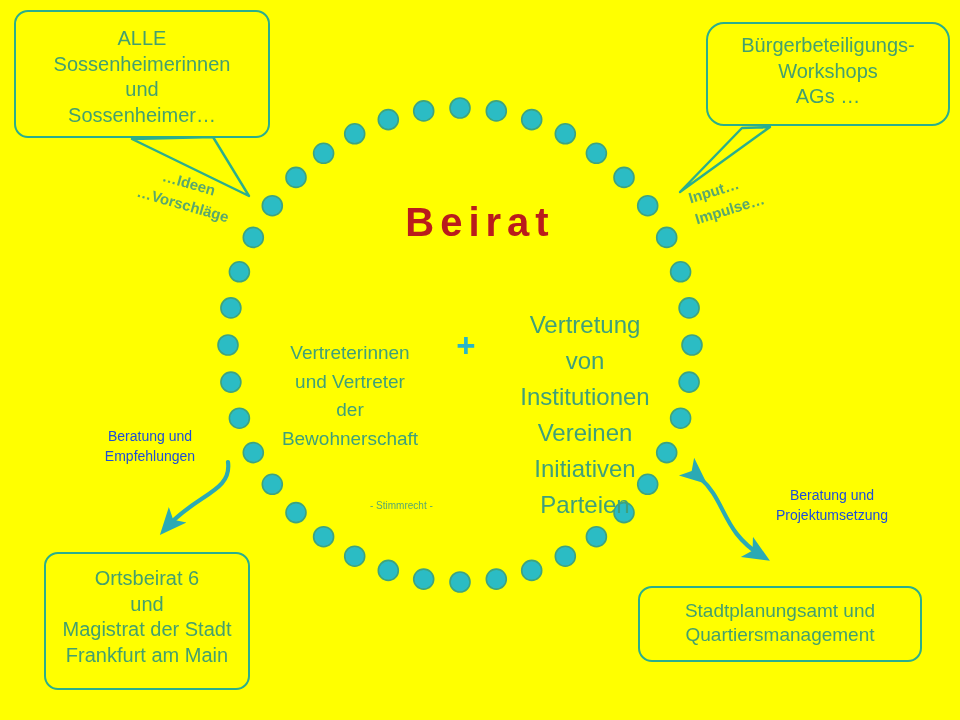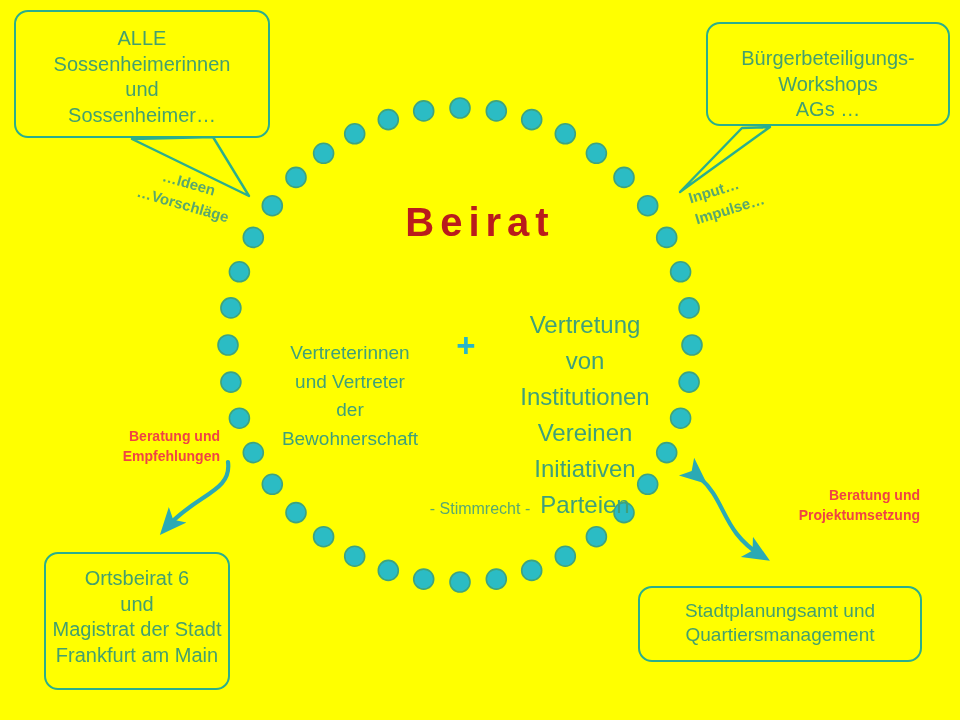--- a/index.html
+++ b/index.html
@@ -47,25 +47,26 @@
   #bubble-residents {
     left: 14px;  top: 10px;
     width: 256px; height: 128px;
     font-size: 20px;
     padding-top: 14px;
   }
   #bubble-workshops {
     left: 706px; top: 22px;
     width: 244px; height: 104px;
     font-size: 20px;
-    padding-top: 22px;
+    padding-top: 9px;
+    border-radius: 18px;
   }
   #box-ortsbeirat {
     left: 44px;  top: 552px;
-    width: 186px; height: 138px;
+    width: 206px; height: 138px;
     font-size: 20px;
     padding-top: 12px;
   }
   #box-stadtplanung {
     left: 638px; top: 586px;
     width: 284px; height: 76px;
     font-size: 19px;
     padding-top: 11px;
   }
 
@@ -108,22 +109,22 @@
     text-align: center;
     font-size: 33px;
     font-weight: bold;
     color: #29B6C8;
     line-height: 1;
   }
   #stimmrecht {
     position: absolute;
     left: 370px; top: 500px;
     width: 220px;
-    text-align: center;
-    font-size: 16px;
+    text-align: left;
+    font-size: 10px;
     color: #59A86F;
   }
 
   
   .annot-rot {
     position: absolute;
     font-size: 15px;
     font-weight: bold;
     color: #5AA86C;
     line-height: 1.45;
@@ -141,24 +142,24 @@
     width: 104px;
     transform: rotate(-17deg);
     transform-origin: center center;
     text-align: left;
   }
 
   
   .annot-bold {
     position: absolute;
     font-size: 14px;
-    font-weight: bold;
-    color: #ef4444;
+    font-weight: normal;
+    color: #1d4ed8;
     line-height: 1.42;
-    text-align: right;
+    text-align: center;
     white-space: pre-line;
   }
   #annot-beratung-left {
     left: 80px; top: 427px;
     width: 140px;
   }
   #annot-beratung-right {
     left: 744px; top: 486px;
     width: 176px;
   }

